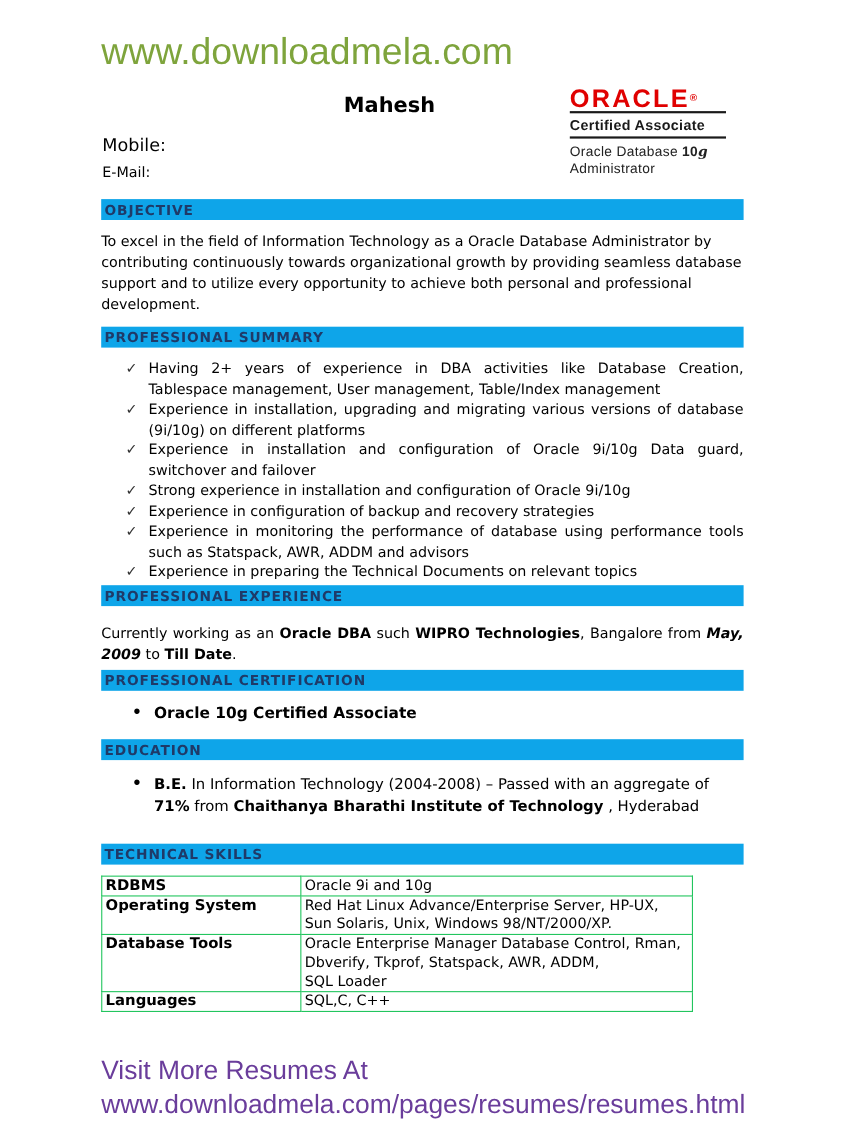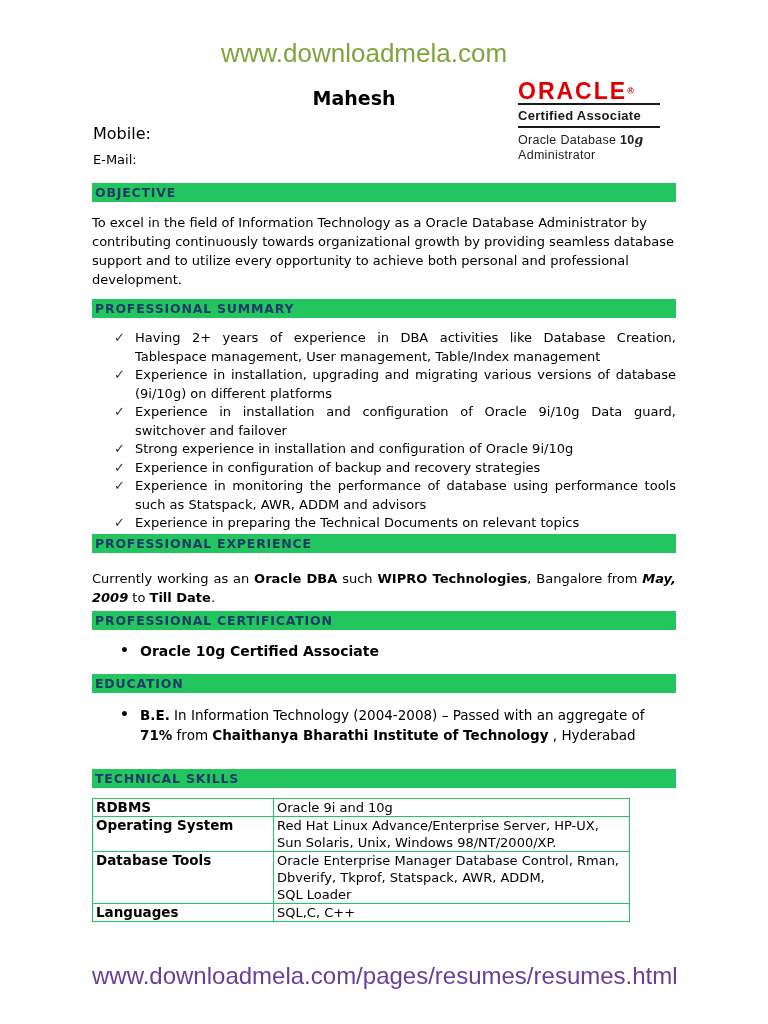--- a/index.html
+++ b/index.html
@@ -9,24 +9,23 @@
     width: 768px;
     height: 1024px;
     background: #ffffff;
     font-family: "DejaVu Sans", sans-serif;
     color: #000000;
     overflow: hidden;
     padding: 0 92px;
   }
   
   .site-url {
-    padding-top: 38px;
-    text-align: center;
+    padding-top: 28px;
     font-family: "Liberation Sans", sans-serif;
-    font-size: 26px;
+    font-size: 34px;
     color: #7ea43c;
     margin-right: 40px;
   }
   
   .header { position: relative; height: 114px; }
   .candidate-name {
     position: absolute; top: 18px; left: 0; right: 60px;
     text-align: center; font-size: 19px; font-weight: bold;
   }
   .contact-mobile { position: absolute; left: 1px; top: 55px; font-size: 16px; }
@@ -39,21 +38,21 @@
   .oracle-tm { font-size: 9px; vertical-align: top; color: #e00000; }
   .badge-rule { border: 0; border-top: 2px solid #1a1a1a; margin: 2px 0 3px 0; }
   .badge-cert { font-weight: bold; font-size: 13px; color: #1a1a1a; letter-spacing: 0.3px; }
   .badge-rule2 { border: 0; border-top: 2px solid #1a1a1a; margin: 3px 0 4px 0; }
   .badge-product { font-size: 12.5px; color: #222; letter-spacing: 0.3px; }
   .badge-product b { font-weight: bold; }
   .badge-product .g-it { font-style: italic; font-family: "DejaVu Serif", serif; font-weight: bold; }
   .badge-role { font-size: 12.5px; color: #222; margin-top: 1px; letter-spacing: 0.3px; }
   
   .sec-bar {
-    background: #22c55e;
+    background: #0ea5e9;
     color: #1f3a68;
     font-size: 12.5px;
     font-weight: bold;
     letter-spacing: 0.8px;
     padding: 2px 0 16px 3px;
     height: 19px;
     line-height: 15px;
   }
   
   .para { font-size: 13px; line-height: 19px; }
@@ -178,16 +177,17 @@
 SQL Loader</td>
       </tr>
       <tr>
         <td class="skill-label">Languages</td>
         <td class="skill-value">SQL,C, C++</td>
       </tr>
     </tbody>
   </table>
 
   <div class="footer">
+    <div>Visit More Resumes At</div>
     <div>www.downloadmela.com/pages/resumes/resumes.html</div>
   </div>
 
 </div>
 
 </body></html>

